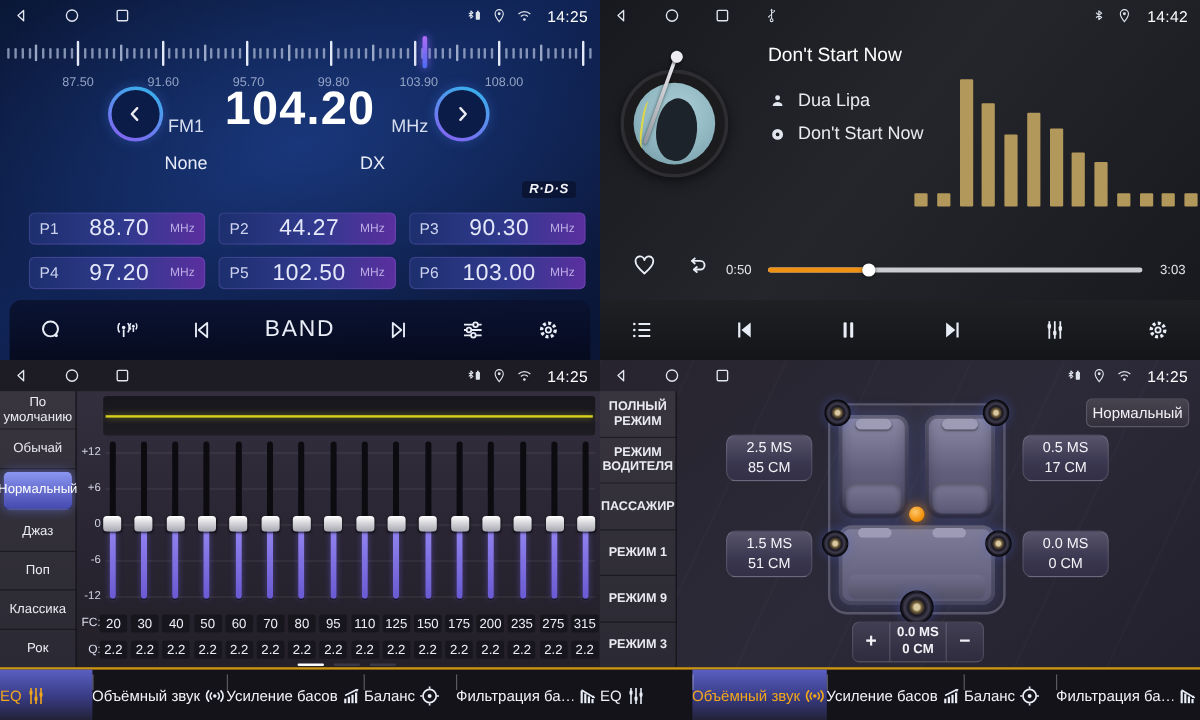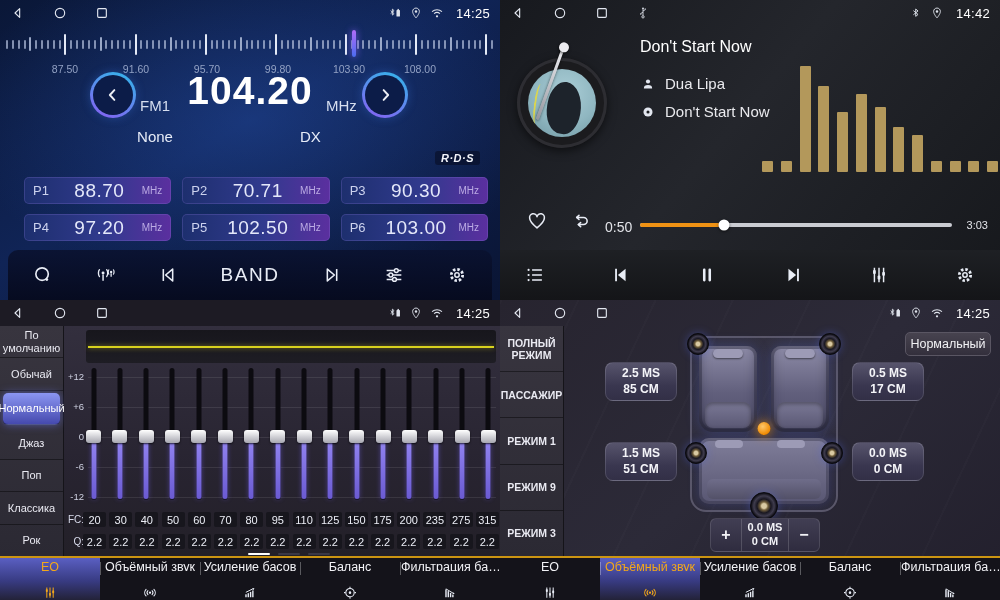--- a/index.html
+++ b/index.html
@@ -57,32 +57,32 @@
   .arm{position:absolute;left:61px;top:50px;width:3px;height:74px;background:linear-gradient(180deg,#ececf0,#96969e);border-radius:2px;transform:rotate(20deg);transform-origin:top center;box-shadow:0 1px 3px rgba(0,0,0,.6)}
   .arm::before{content:'';position:absolute;top:-8px;left:-3.5px;width:10px;height:10px;border-radius:50%;background:#ececf0;box-shadow:0 1px 3px rgba(0,0,0,.7)}
   .song-title{position:absolute;left:140px;top:38px;font-size:16px;color:#fff}
   .meta-row{position:absolute;left:140px;display:flex;align-items:center;gap:9px;color:#eaeaee;font-size:15px}
   .meta-row.artist{top:75px}
   .meta-row.albumrow{top:103px}
   .spectrum{position:absolute;left:262px;top:64px;width:236px;height:108px;display:flex;align-items:flex-end;justify-content:space-between}
   .sbar{width:11px;background:#b3985b;border-radius:1px;flex:none}
   .heart{position:absolute;left:26px;top:210px}
   .rep{position:absolute;left:70px;top:210px}
-  .t-el{position:absolute;left:105px;top:219px;font-size:14px;color:#e2e3e8}
+  .t-el{position:absolute;left:105px;top:219px;font-size:11px;color:#e2e3e8}
   .t-dur{position:absolute;right:12px;top:219px;font-size:11px;color:#e2e3e8}
   .track{position:absolute;left:140px;top:223px;width:312px;height:4px;border-radius:2px;background:#caccd2}
   .track .fill{position:absolute;left:0;top:0;bottom:0;background:#ef9214;border-radius:2px}
   .track .knob{position:absolute;top:50%;transform:translate(-50%,-50%);width:11px;height:11px;border-radius:50%;background:#fff;box-shadow:0 1px 3px rgba(0,0,0,.6)}
   
   .sidebar{position:absolute;left:0;top:26px;bottom:44px;width:64px;background:linear-gradient(180deg,#38353f,#2b2933);border-right:1px solid #151419;display:flex;flex-direction:column}
   .side-item{flex:1;display:flex;align-items:center;justify-content:center;text-align:center;font-size:11px;line-height:1.15;color:#eaeaf2;border-bottom:1px solid rgba(0,0,0,.42);padding:1px 3px}
   .side-item:last-child{border-bottom:none}
   .side-item.sel{background:linear-gradient(180deg,#8b96f2,#4549ae);border-radius:5px;margin:2px 3px;color:#fff;box-shadow:0 0 9px rgba(110,120,240,.55)}
   .tabs{position:absolute;left:0;right:0;bottom:0;height:44px;background:#14131a;border-top:2px solid #cc9512;display:flex;z-index:5}
-  .tab{position:relative;flex:1;display:flex;flex-direction:column;align-items:center;padding-top:2px;gap:14px}
+  .tab{position:relative;flex:1;display:flex;flex-direction:row;align-items:center;padding-top:2px;gap:2px}
   .tab .tl{font-size:12.5px;color:#f2f2f6;white-space:nowrap;max-width:98px;overflow:hidden}
   .tab+.tab::before{content:'';position:absolute;left:0;top:4px;width:1px;height:13px;background:rgba(255,255,255,.3)}
   .tab.sel{background:linear-gradient(180deg,#5a5fc2,#383b82 55%,#232238)}
   .tab.sel .tl{color:#f2a71b}
   .tab.sel svg{color:#f2a71b}
   
   #q3{left:0;top:300px;background:#1d1b24}
   .eqmain{position:absolute;left:64px;right:0;top:26px;bottom:44px;background:linear-gradient(180deg,#332f3e,#282431 60%,#232028)}
   .curve{position:absolute;left:22px;right:4px;top:4px;height:33px;background:linear-gradient(180deg,#17161c,#1e1d24);border-radius:3px}
   .curve .yline{position:absolute;left:2px;right:2px;top:16px;height:2px;background:#d8d21e;box-shadow:0 0 5px rgba(220,210,40,.6)}
@@ -107,21 +107,21 @@
   .seatF::after{content:'';position:absolute;bottom:4px;left:6px;right:6px;height:26px;border-radius:8px;background:linear-gradient(180deg,#7b7996,#5a5874);box-shadow:inset 0 2px 4px rgba(0,0,0,.35)}
   .seatF.fl{left:7px}.seatF.fr{right:7px}
   .bench{position:absolute;left:7px;right:7px;top:100px;height:66px;border-radius:10px;background:linear-gradient(180deg,#807e9a,#585672);box-shadow:inset 0 0 0 3px rgba(30,30,45,.3),0 0 12px rgba(90,110,230,.22)}
   .bench::before{content:'';position:absolute;top:2px;left:16px;width:28px;height:8px;border-radius:4px;background:#9d9bb6;box-shadow:62px 0 0 #9d9bb6}
   .bench::after{content:'';position:absolute;bottom:5px;left:8px;right:8px;height:20px;border-radius:6px;background:linear-gradient(180deg,#6f6d8a,#535168)}
   .spk{position:absolute;width:22px;height:22px;border-radius:50%;background:radial-gradient(circle,#d9c9a2 0 13%,#74613c 22%,#191721 38%,#3f3c4e 55%,#0b0a10 72%,#2c2a38 100%);border:1px solid #0a0a10;box-shadow:0 0 9px rgba(80,100,220,.4)}
   .spk.s-fl{left:-5px;top:-5px}.spk.s-fr{right:-5px;top:-5px}
   .spk.s-rl{left:-7px;top:104px}.spk.s-rr{right:-7px;top:104px}
   .spk.sub{left:50%;transform:translateX(-50%);bottom:-10px;top:auto;width:28px;height:28px}
   .dot{position:absolute;left:50%;top:84px;transform:translateX(-50%);width:13px;height:13px;border-radius:50%;background:radial-gradient(circle at 40% 35%,#ffc76a,#f08a00 70%);box-shadow:0 0 11px rgba(250,150,20,.85)}
-  .delay{position:absolute;width:72px;height:39px;border-radius:8px;background:linear-gradient(180deg,#57546c,#3a3750 60%,#322f46);border:1px solid rgba(255,255,255,.13);color:#f4f4f8;display:flex;flex-direction:column;align-items:center;justify-content:center;font-size:12px;font-weight:bold;line-height:1.3}
+  .delay{position:absolute;width:72px;height:39px;border-radius:8px;background:linear-gradient(180deg,#57546c,#3a3750 60%,#322f46);border:1px solid rgba(255,255,255,.13);color:#f4f4f8;display:flex;flex-direction:column;align-items:center;justify-content:center;font-size:12px;font-weight:normal;line-height:1.3}
   .d-fl{left:105px;top:62px}.d-fr{left:352px;top:62px}
   .d-rl{left:105px;top:142px}.d-rr{left:352px;top:142px}
   .subctl{position:absolute;left:210px;top:218px;width:110px;height:34px;border-radius:6px;background:linear-gradient(180deg,#413e53,#2f2c3f);border:1px solid rgba(255,255,255,.12);display:flex;align-items:stretch;color:#f2f2f6}
   .subctl .pm{width:30px;display:flex;align-items:center;justify-content:center;font-size:16px;font-weight:bold}
   .subctl .val{flex:1;border-left:1px solid rgba(255,255,255,.16);border-right:1px solid rgba(255,255,255,.16);display:flex;flex-direction:column;align-items:center;justify-content:center;font-size:11px;font-weight:bold;line-height:1.25}
 </style>
 </head>
 <body>
 
 <svg width="0" height="0" style="position:absolute">
@@ -420,21 +420,21 @@
     <div class="rds">R·D·S</div>
 
     <div class="presets">
       <div class="pchip">
           <span class="pid">P1</span>
           <span class="pfreq">88.70</span>
           <span class="punit">MHz</span>
         </div>
       <div class="pchip">
           <span class="pid">P2</span>
-          <span class="pfreq">70.71</span>
+          <span class="pfreq">44.27</span>
           <span class="punit">MHz</span>
         </div>
       <div class="pchip">
           <span class="pid">P3</span>
           <span class="pfreq">90.30</span>
           <span class="punit">MHz</span>
         </div>
       <div class="pchip">
           <span class="pid">P4</span>
           <span class="pfreq">97.20</span>
@@ -813,20 +813,21 @@
           </svg>
         <svg class="ic14">
             <use href="#i-wifi"></use>
           </svg>
         <span class="time">14:25</span>
       </div>
     </div>
 
     <div class="sidebar">
       <div class="side-item">ПОЛНЫЙ РЕЖИМ</div>
+      <div class="side-item">РЕЖИМ ВОДИТЕЛЯ</div>
       <div class="side-item">ПАССАЖИР</div>
       <div class="side-item">РЕЖИМ 1</div>
       <div class="side-item">РЕЖИМ 9</div>
       <div class="side-item">РЕЖИМ 3</div>
     </div>
 
     <div class="profile-btn">Нормальный</div>
 
     <div class="cabin">
       <div class="seatF fl"></div>

